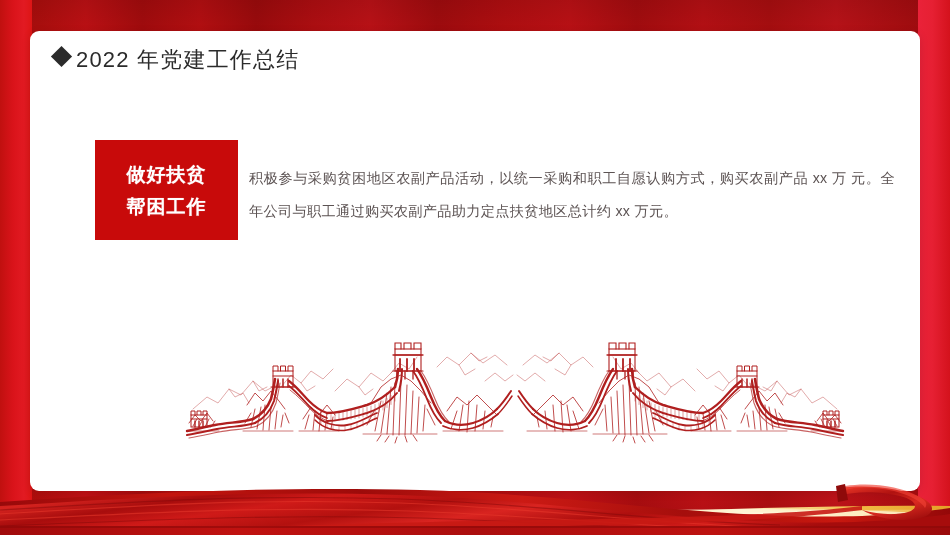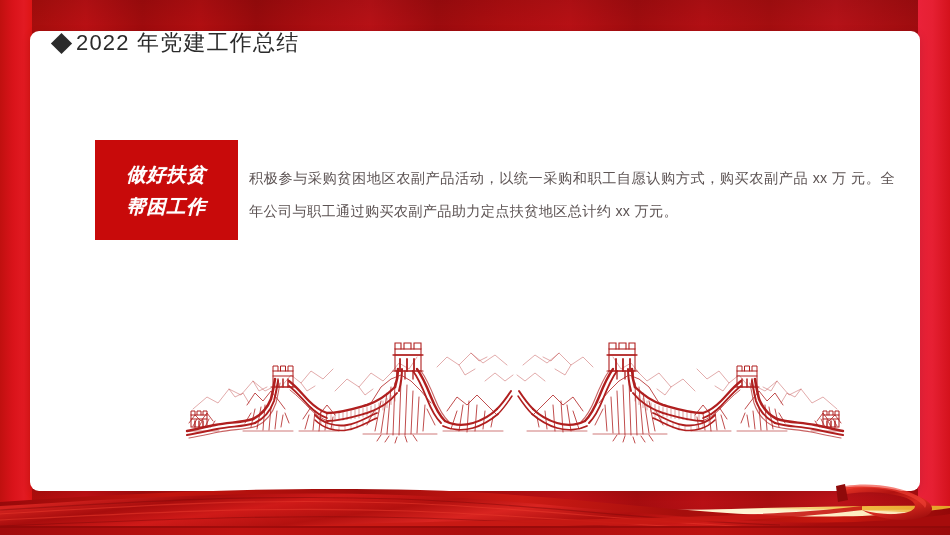--- a/index.html
+++ b/index.html
@@ -72,23 +72,23 @@
     height: 460px;
     background: #ffffff;
     border-radius: 9px;
     box-shadow: 0 2px 10px rgba(0,0,0,0.12);
   }
 
   
   .title-row {
     position: absolute;
     left: 24px;
-    top: 1px;
+    top: 18px;
     display: flex;
-    align-items: center;
+    align-items: flex-start;
     gap: 7px;
   }
   .diamond {
     width: 15px;
     height: 15px;
     background: #2b2b2b;
     transform: rotate(45deg);
     flex: 0 0 auto;
   }
   .title-text {
@@ -121,21 +121,20 @@
     justify-content: center;
     gap: 13px;
   }
   .redbox-line {
     color: #ffffff;
     font-size: 19px;
     font-weight: bold;
     letter-spacing: 1px;
     line-height: 1;
     text-shadow: 0 0 1px rgba(255,255,255,0.5);
-    font-style: italic;
   }
 
   .body-text {
     flex: 1 1 auto;
     margin-left: 11px;
     padding-top: 22px;
     color: #5c5353;
     font-size: 14.2px;
     line-height: 2.3;
     letter-spacing: 0.3px;

